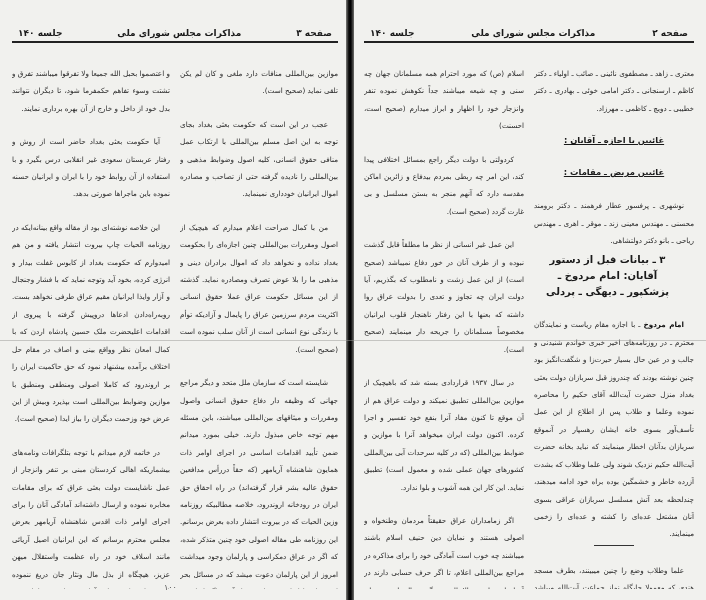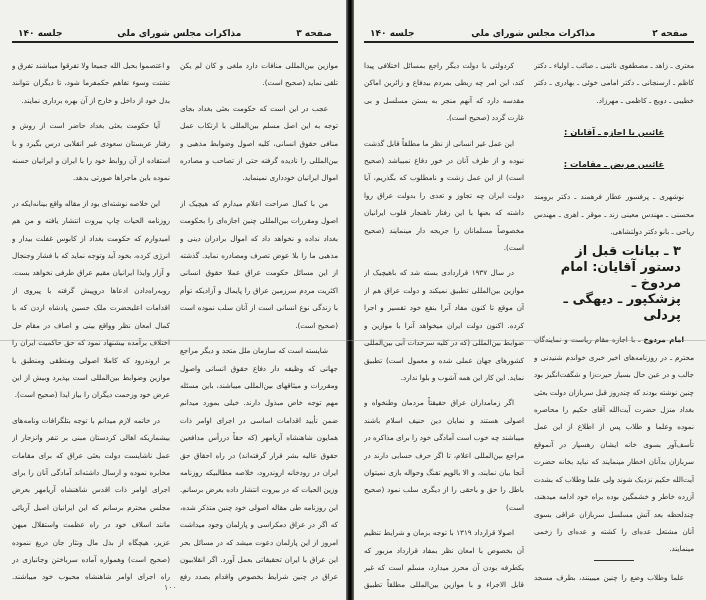--- a/index.html
+++ b/index.html
@@ -25,33 +25,33 @@
     display: flex; justify-content: space-between; align-items: flex-end;
     direction: rtl; font-size: 9px; font-weight: bold;
     padding: 0 6px 3px 6px;
     border-bottom: 2px solid #222;
     margin-bottom: 6px;
   }
   .page-header span { white-space: nowrap; }
   .columns { display: flex; direction: rtl; gap: 10px; height: 540px; }
   .col { flex: 1; overflow: hidden; direction: rtl; }
   .col p {
-    margin: 8px 0 2px 0;
+    margin: 16px 0 2px 0;
     font-size: 7.2px; line-height: 17.4px;
     text-align: justify; color: #2b2b2b;
     text-indent: 10px;
   }
   .col p.noindent { text-indent: 0; }
   .heading {
     font-size: 8.4px; font-weight: bold; line-height: 17px;
     text-decoration: underline; text-align: center; margin: 15px 0;
   }
   .section-title {
-    font-size: 13px; font-weight: bold; line-height: 16px;
-    text-align: right; margin: 3px 13px 2px 0;
+    font-size: 10px; font-weight: bold; line-height: 16px;
+    text-align: center; margin: 3px 13px 2px 0;
   }
   .speaker { font-weight: bold; color: #111; }
   .center-line { text-align: center !important; text-indent: 0 !important; }
   .folio {
     position: absolute; bottom: 8px; left: 164px;
     font-size: 8px; color: #555;
   }
   .scan-line {
     position: absolute; left: 0; right: 0; height: 1px; background: #9a9a96; opacity: .5;
   }
@@ -103,20 +103,21 @@
         <div class="section-title">
           <div>۳ ـ بیانات قبل از دستور آقایان: امام مردوخ ـ</div>
           <div>پزشکپور ـ دیهگی ـ پردلی</div>
         </div>
         <p><span class="speaker">امام مردوخ</span><span> ـ با اجازه مقام ریاست و نمایندگان محترم ـ در روزنامه‌های اخیر خبری خواندم شنیدنی و جالب و در عین حال بسیار حیرت‌زا و شگفت‌انگیز بود چنین نوشته بودند که چندروز قبل سربازان دولت بعثی بغداد منزل حضرت آیت‌الله آقای حکیم را محاصره نموده وعلما و طلاب پس از اطلاع از این عمل تأسف‌آور بسوی خانه ایشان رهسپار در آنموقع سربازان بدآنان اخطار مینمایند که نباید بخانه حضرت آیت‌الله حکیم نزدیک شوند ولی علما وطلاب که بشدت آزرده خاطر و خشمگین بوده براه خود ادامه میدهند، چندلحظه بعد آتش مسلسل سربازان عراقی بسوی آنان مشتعل عده‌ای را کشته و عده‌ای را زخمی مینمایند.</span></p>
         <span class="dash"></span>
         <p>علما وطلاب وضع را چنین میبینند، بطرف مسجد هندی که معمولا جایگاه نماز جماعت آیت‌الله میباشد حرکت مینمایند، بعد از چند دقیقه مسجد هم محاصره تحت مراقبت سربازان قرار میگیرد.</p>
 
       </div>
       <div class="col">
+        <p class="noindent">اسلام (ص) که مورد احترام همه مسلمانان جهان چه سنی و چه شیعه میباشند جداً نکوهش نموده تنفر وانزجار خود را اظهار و ابراز میدارم (صحیح است، احسنت)</p>
         <p>کردولتی با دولت دیگر راجع بمسائل اختلافی پیدا کند، این امر چه ربطی بمردم بیدفاع و زائرین اماکن مقدسه دارد که آنهم منجر به بستن مسلسل و بی غارت گردد (صحیح است).</p>
         <p>این عمل غیر انسانی از نظر ما مطلقاً قابل گذشت نبوده و از طرف آنان در خور دفاع نمیباشد (صحیح است) از این عمل زشت و نامطلوب که بگذریم، آیا دولت ایران چه تجاوز و تعدی را بدولت عراق روا داشته که بعنها با این رفتار ناهنجار قلوب ایرانیان مخصوصاً مسلمانان را جریحه دار مینمایند (صحیح است).</p>
         <p>در سال ۱۹۳۷ قراردادی بسته شد که باهیچیک از موازین بین‌المللی تطبیق نمیکند و دولت عراق هم از آن موقع تا کنون مفاد آنرا بنفع خود تفسیر و اجرا کرده. اکنون دولت ایران میخواهد آنرا با موازین و ضوابط بین‌المللی (که در کلیه سرحدات آبی بین‌المللی کشورهای جهان عملی شده و معمول است) تطبیق نماید. این کار این همه آشوب و بلوا ندارد.</p>
         <p>اگر زمامداران عراق حقیقتاً مردمان وطنخواه و اصولی هستند و نمایان دین حنیف اسلام باشند میباشند چه خوب است آمادگی خود را برای مذاکره در مراجع بین‌المللی اعلام، تا اگر حرف حسابی دارند در آنجا بیان نمایند، و الا بالوپم تفنگ وحواله بازی نمیتوان باطل را حق و باحقی را از دیگری سلب نمود (صحیح است)</p>
         <p>اصولا قرارداد ۱۳۱۹ با توجه بزمان و شرایط تنظیم آن بخصوص با امعان نظر بمفاد قرارداد مزبور که یکطرفه بودن آن محرز میدارد، مسلم است که غیر قابل الاجراء و با موازین بین‌المللی مطلقاً تطبیق نمینماید (صحیح است) و از این گذشته دولت عراق بالغ بر سی سال است مفاد قرارداد مذکور عمل ننموده و بطور واضح آنرا نقض کرده است (صحیح است).</p>
 
       </div>
     </div>
   </div>
 </div>

